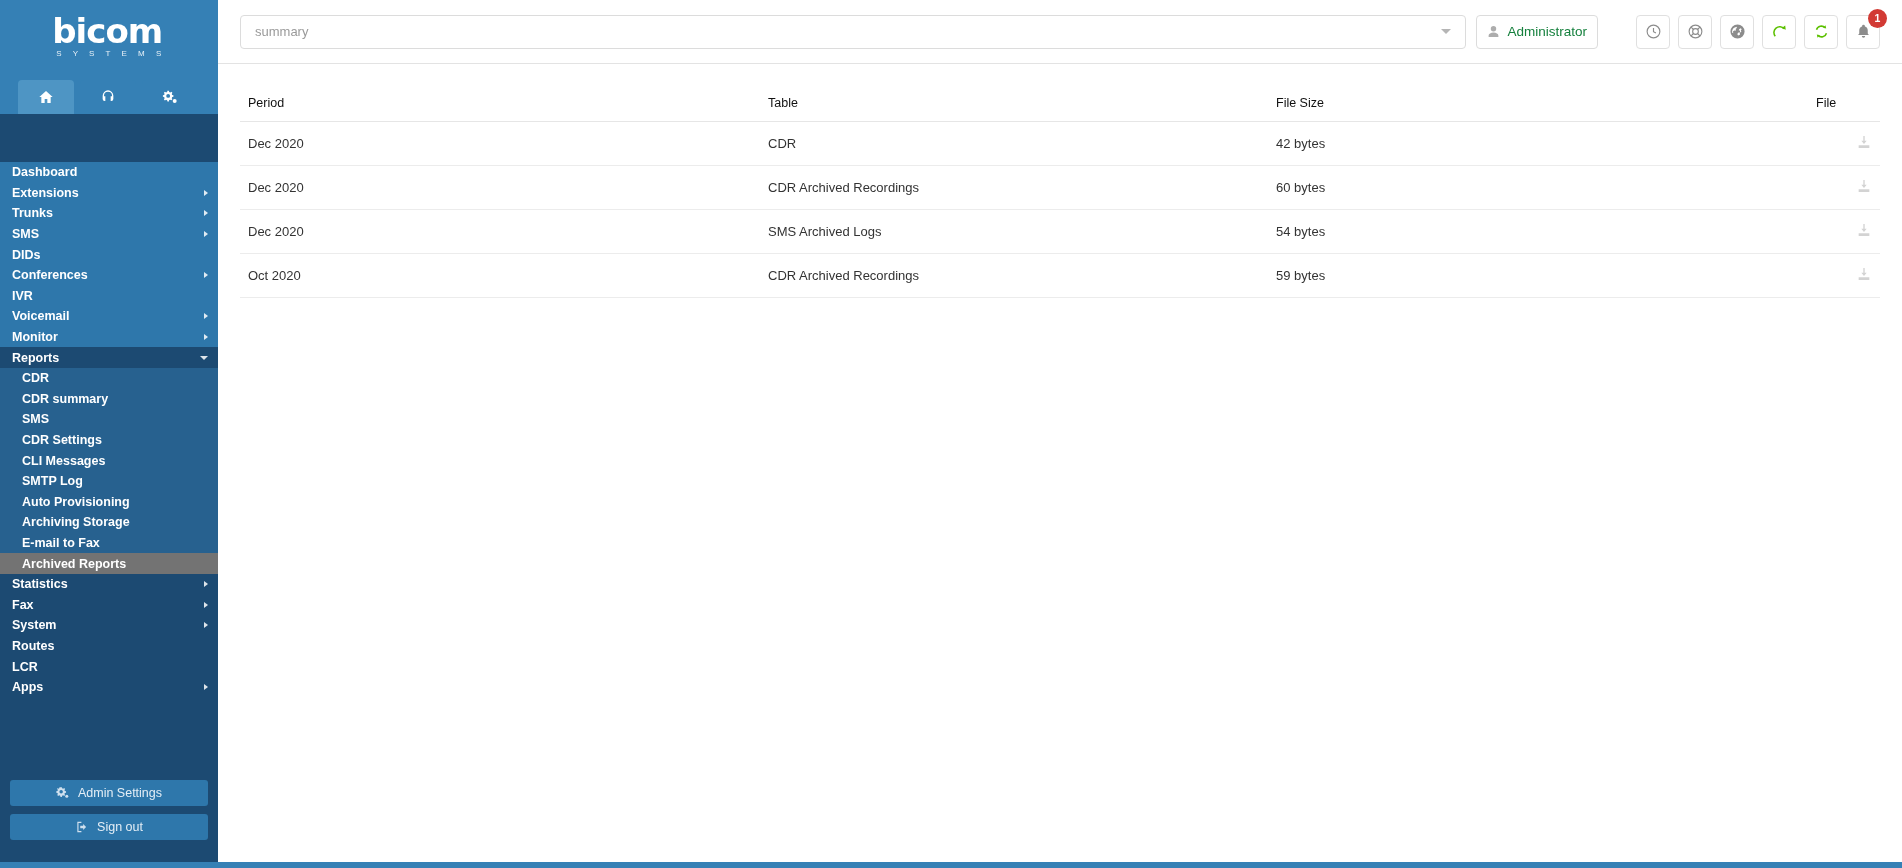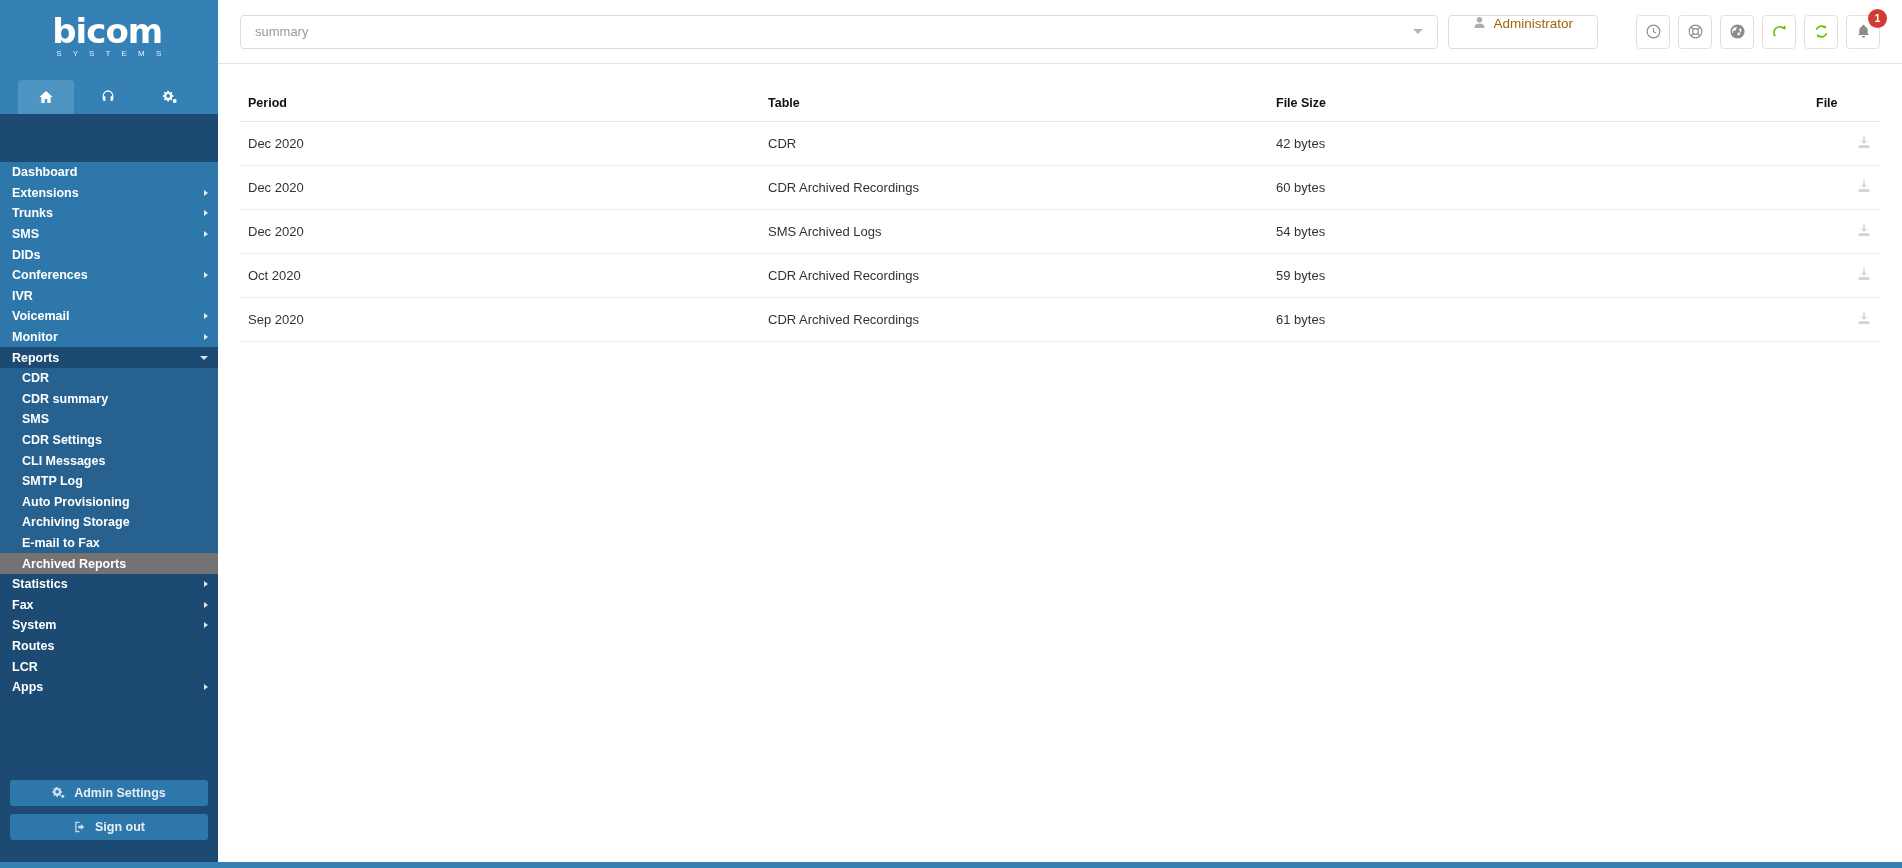--- a/index.html
+++ b/index.html
@@ -68,21 +68,21 @@
     border-left: 4px solid transparent;
     border-right: 4px solid transparent;
     border-top: 4.5px solid rgba(255,255,255,0.85);
     border-bottom: 0;
   }
   .nav-spacer { height: 16px; }
   .side-actions { padding: 0 10px 14px 10px; }
   .side-btn {
     height: 26px; border-radius: 3px; background: #2e77ab;
     display: flex; align-items: center; justify-content: center;
-    gap: 8px; color: #e4eef6; font-size: 12.5px; font-weight: bold;
+    gap: 8px; color: #e4eef6; font-size: 12.5px; font-weight: normal;
     margin-bottom: 8px; cursor: pointer;
   }
   .side-btn svg { width: 14px; height: 14px; fill: #cfe0ee; }
   .side-foot { height: 6px; background: #3580b5; }
 
   
   .main { flex: 1; display: flex; flex-direction: column; background: #ffffff; }
   .topbar {
     height: 64px; background: #ffffff; border-bottom: 1px solid #e3e3e3;
     display: flex; align-items: center; padding: 0 22px; gap: 10px;
@@ -92,22 +92,22 @@
     display: flex; align-items: center; padding: 0 14px;
     color: #9a9a9a; font-size: 13px; position: relative; cursor: pointer;
   }
   .server-select .dd {
     margin-left: auto; width: 0; height: 0;
     border-left: 5px solid transparent; border-right: 5px solid transparent;
     border-top: 5px solid #b5b5b5;
   }
   .admin-btn {
     height: 34px; border: 1px solid #dcdcdc; border-radius: 4px;
-    display: flex; align-items: flex-start; gap: 7px; padding: 0 24px;
-    font-size: 13.5px; color: #a16207; cursor: pointer; white-space: nowrap;
+    display: flex; align-items: center; gap: 7px; padding: 0 10px;
+    font-size: 13.5px; color: #15803d; cursor: pointer; white-space: nowrap;
   }
   .admin-btn svg { width: 13px; height: 13px; fill: #adadad; }
   .icon-group { display: flex; gap: 8px; margin-left: 28px; }
   .icon-btn {
     width: 34px; height: 34px; border: 1px solid #e0e0e0; border-radius: 4px;
     display: flex; align-items: center; justify-content: center;
     position: relative; cursor: pointer; background: #fff;
   }
   .icon-btn svg { width: 17px; height: 17px; }
   .icon-btn .grey { fill: none; stroke: #8c8c8c; stroke-width: 1.6; }
@@ -147,21 +147,21 @@
   }
   .search-btn {
     width: 42px; height: 33px; background: #e0e0e0; border-radius: 3px;
     display: flex; align-items: center; justify-content: center; cursor: pointer;
   }
   .search-btn svg { width: 15px; height: 15px; fill: none; stroke: #555; stroke-width: 1.9; }
 
   .content { padding: 22px 22px 0 22px; flex: 1; }
   table.grid { width: 100%; border-collapse: collapse; }
   table.grid th {
-    text-align: left; font-size: 12.5px; color: #111; font-weight: bold;
+    text-align: left; font-size: 12.5px; color: #111; font-weight: normal;
     padding: 10px 8px 11px 8px; border-bottom: 1px solid #e6e6e6;
   }
   table.grid td {
     font-size: 13px; color: #333; padding: 12px 8px;
     border-bottom: 1px solid #ececec;
   }
   th.c-period, td.c-period { width: 520px; }
   th.c-table,  td.c-table  { width: 508px; }
   th.c-size,   td.c-size   { width: 540px; }
   th.c-file,   td.c-file   { text-align: right; }
@@ -414,28 +414,20 @@
                   </svg></span></td>
             </tr>
             <tr>
               <td class="c-period">Oct 2020</td>
               <td class="c-table">CDR Archived Recordings</td>
               <td class="c-size">59 bytes</td>
               <td class="c-file"><span class="dl-icon"><svg viewBox="0 0 24 24">
                     <path d="M11 3h2v7h3l-4 5-4-5h3zM4 17h16v4H4z"></path>
                   </svg></span></td>
             </tr>
-            <tr>
-              <td class="c-period">Sep 2020</td>
-              <td class="c-table">CDR Archived Recordings</td>
-              <td class="c-size">61 bytes</td>
-              <td class="c-file"><span class="dl-icon"><svg viewBox="0 0 24 24">
-                    <path d="M11 3h2v7h3l-4 5-4-5h3zM4 17h16v4H4z"></path>
-                  </svg></span></td>
-            </tr>
           </tbody>
       </table>
 
     </div>
 
     <div class="footer-strip"></div>
   </section>
 </div>
 
 </body></html>

